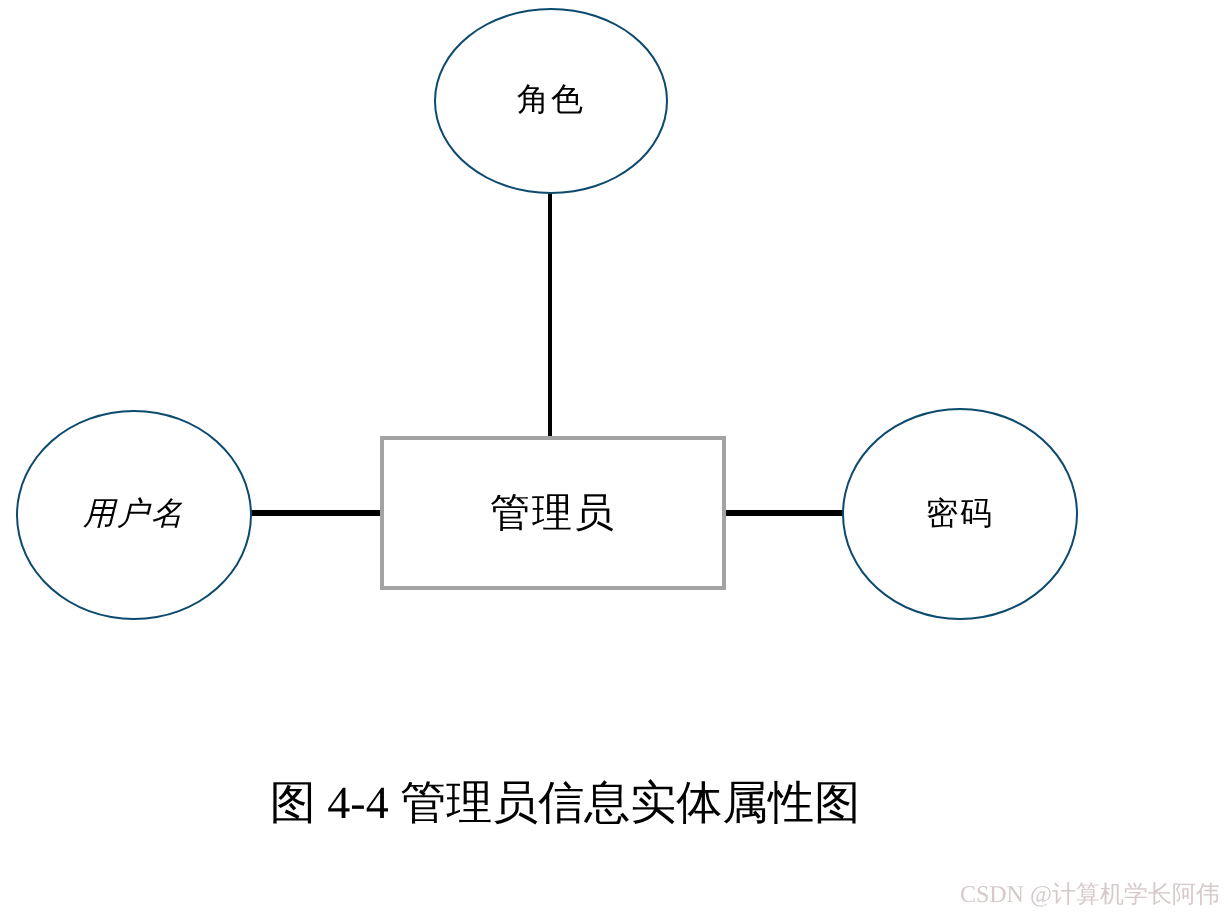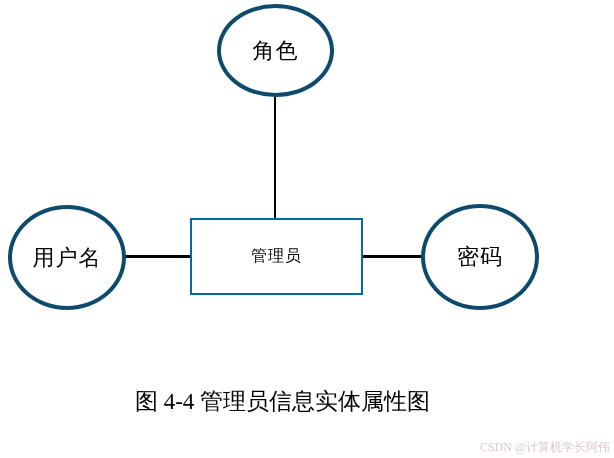--- a/index.html
+++ b/index.html
@@ -18,28 +18,28 @@
   .node {
     position: absolute;
     display: flex;
     align-items: center;
     justify-content: center;
     box-sizing: border-box;
     color: #000000;
     background: #ffffff;
   }
   .ellipse {
-    border: 4px solid #0c4a6e;
+    border: 1px solid #0c4a6e;
     border-radius: 50%;
-    font-size: 22px;
+    font-size: 16px;
     letter-spacing: 1px;
   }
   .rect {
-    border: 2px solid #0369a1;
-    font-size: 16px;
+    border: 2px solid #a3a3a3;
+    font-size: 20px;
     letter-spacing: 1px;
   }
   .connector {
     position: absolute;
     background: #000000;
   }
   #caption {
     position: absolute;
     left: 40px;
     top: 386px;
@@ -68,21 +68,21 @@
   <div class="connector" style="left: 274px; top: 96px; width: 2px; height: 123px;"></div>
 
   <div class="connector" style="left: 124px; top: 255px; width: 67px; height: 3px;"></div>
 
   <div class="connector" style="left: 362px; top: 255px; width: 60px; height: 3px;"></div>
 
   <div class="node ellipse" style="left: 217px; top: 4px; width: 117px; height: 93px;">
     <span>角色</span>
   </div>
 
-  <div class="node ellipse" style="left: 8px; top: 205px; width: 118px; height: 105px;">
+  <div class="node ellipse" style="left: 8px; top: 205px; width: 118px; height: 105px; font-style: italic;">
     <span>用户名</span>
   </div>
 
   <div class="node ellipse" style="left: 421px; top: 204px; width: 118px; height: 106px; align-items: center;">
     <span>密码</span>
   </div>
 
   <div class="node rect" style="left: 190px; top: 218px; width: 173px; height: 77px;">
     <span>管理员</span>
   </div>

